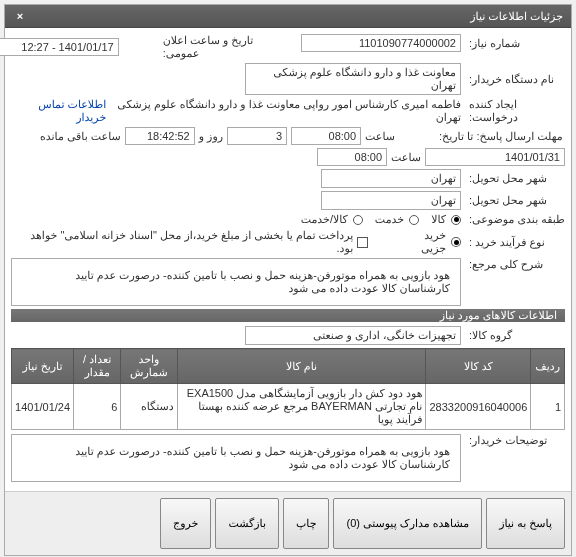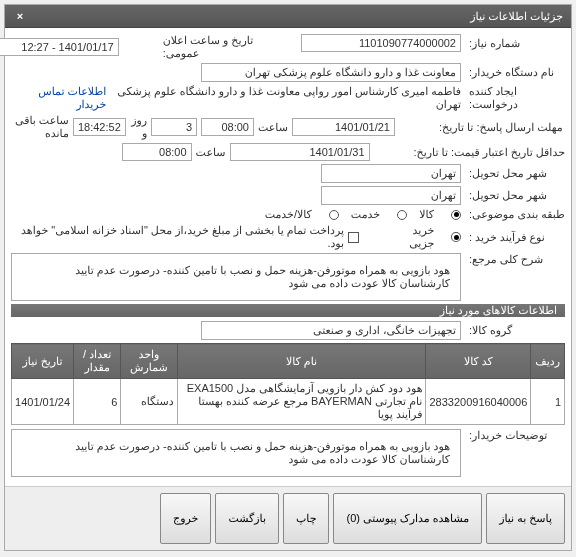--- a/index.html
+++ b/index.html
@@ -43,34 +43,34 @@
 .form-row .label.wide { min-width: 130px; margin-left: 36px; }
 .form-row .value {
   background: #fff;
   border: 1px solid #aaa;
   padding: 2px 4px;
   min-height: 18px;
   font-size: 11px;
 }
 .value.short { width: 140px; }
 .value.med { width: 160px; }
-.value.long { width: 260px; }
+.value.long { width: 216px; }
 .value.time { width: 70px; }
 .value.mini { width: 60px; }
 .link {
   color: #0645ad;
   cursor: pointer;
   font-size: 11px;
 }
 .radio-group {
   display: inline-flex;
   gap: 12px;
   align-items: center;
 }
-.radio-item { display: inline-flex; align-items: center; gap: 17px; }
+.radio-item { display: inline-flex; align-items: center; gap: 5px; }
 .radio-dot {
   width: 10px; height: 10px; border: 1px solid #555; border-radius: 50%;
   display: inline-flex; align-items: center; justify-content: center;
 }
 .radio-dot.checked::after { content:""; width:5px; height:5px; background:#000; border-radius:50%; }
 .checkbox {
   width: 11px; height: 11px; border: 1px solid #555; display:inline-block;
 }
 .desc-box {
   border: 1px solid #aaa;
@@ -158,31 +158,29 @@
     </div>
 
     <div class="form-row">
       <span class="label">ایجاد کننده درخواست:</span>
       <span class="inline-label">فاطمه امیری کارشناس امور رواپی معاونت غذا و دارو دانشگاه علوم پزشکی تهران</span>
       <span class="link">اطلاعات تماس خریدار</span>
     </div>
 
     <div class="form-row">
       <span class="label wide">مهلت ارسال پاسخ: تا تاریخ:</span>
-      <span class="value short">1401/01/21</span>
       <span class="inline-label">ساعت</span>
       <span class="value time">08:00</span>
       <span class="value mini">3</span>
       <span class="inline-label">روز و</span>
       <span class="value time">18:42:52</span>
       <span class="inline-label">ساعت باقی مانده</span>
     </div>
 
     <div class="form-row">
-      <span class="label wide">حداقل تاریخ اعتبار قیمت: تا تاریخ:</span>
       <span class="value short">1401/01/31</span>
       <span class="inline-label">ساعت</span>
       <span class="value time">08:00</span>
     </div>
 
     <div class="form-row">
       <span class="label">شهر محل تحویل:</span>
       <span class="value short">تهران</span>
     </div>
     <div class="form-row">

